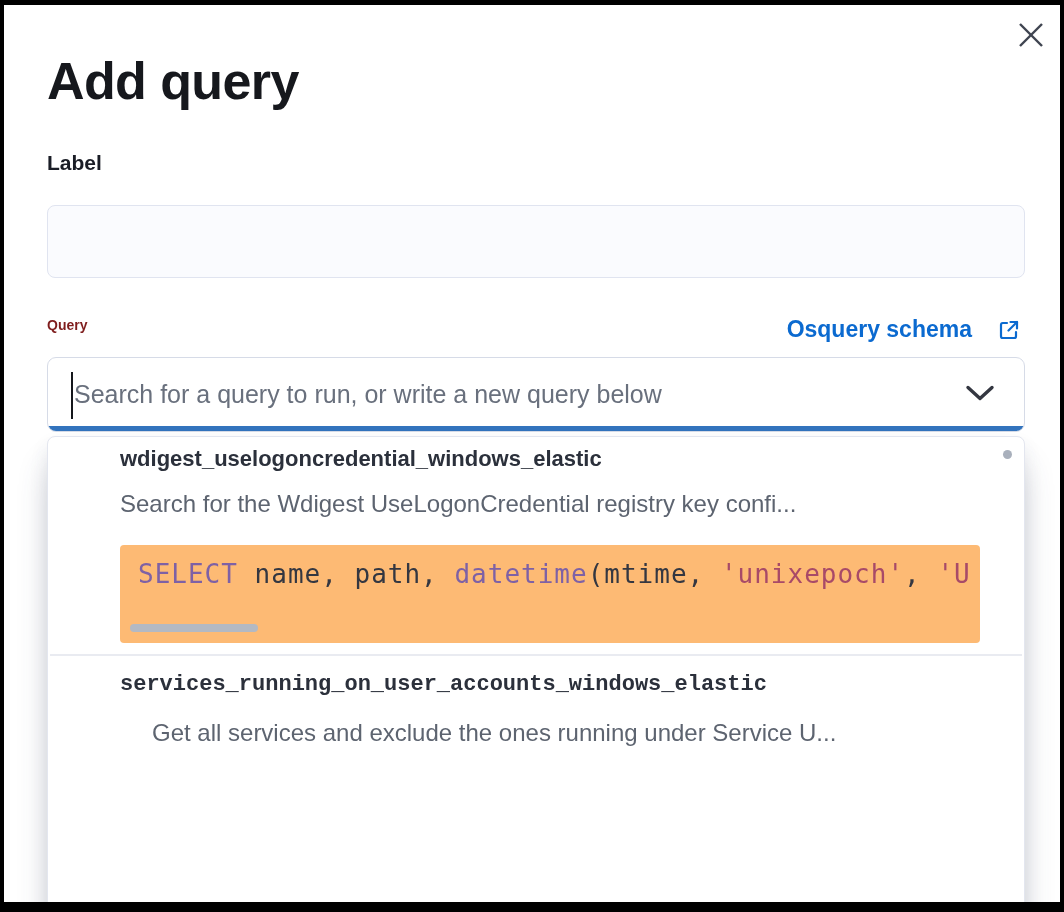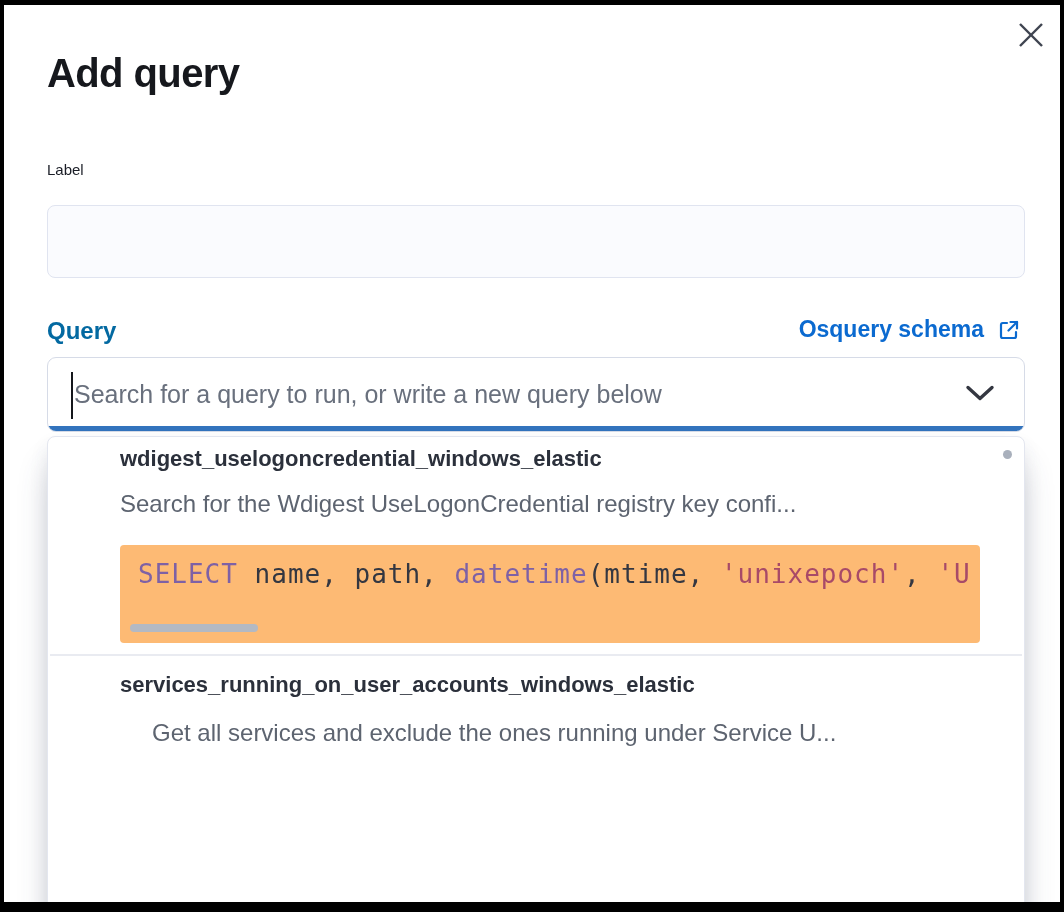--- a/index.html
+++ b/index.html
@@ -15,35 +15,35 @@
   }
   .modal{position:relative;width:100%;height:100%;background:#fff;}
 
   
   .close-btn{position:absolute;top:14px;right:12px;width:32px;height:32px;
     background:none;border:none;padding:0;cursor:pointer;color:#3f4450;}
   .close-btn svg{display:block;}
 
   
   .title{position:absolute;left:43px;top:46px;margin:0;
-    font-size:40px;font-weight:700;letter-spacing:-0.6px;color:#16181d;}
+    font-size:52px;font-weight:700;letter-spacing:-0.6px;color:#16181d;}
 
   
-  .field-label{position:absolute;left:43px;top:156px;
-    font-size:15px;font-weight:400;color:#1a1d26;}
+  .field-label{position:absolute;left:43px;top:146px;
+    font-size:21px;font-weight:700;color:#1a1d26;}
   .label-input{position:absolute;left:43px;top:200px;width:978px;height:73px;
     box-sizing:border-box;background:#fafbfe;border:1px solid #e0e4f0;
     border-radius:8px;font-size:24px;padding:0 20px;color:#1a1d26;outline:none;
     font-family:"Liberation Sans", sans-serif;}
 
   
   .query-label{position:absolute;left:43px;top:312px;
-    font-size:24px;font-weight:700;color:#0369a1;}
+    font-size:14px;font-weight:700;color:#7f1d1d;}
   .schema-link{position:absolute;right:40px;top:311px;
-    display:flex;align-items:center;gap:14px;text-decoration:none;
+    display:flex;align-items:center;gap:26px;text-decoration:none;
     font-size:23px;font-weight:700;color:#0b6ad0;cursor:pointer;}
   .schema-link svg{display:block;}
 
   
   .combobox{position:absolute;left:43px;top:352px;width:978px;height:75px;
     box-sizing:border-box;background:#fff;border:1px solid #d6dbe7;
     border-radius:9px;overflow:hidden;padding-left:28px;}
   .combobox input{position:absolute;left:26px;top:0;width:860px;height:100%;
     border:none;outline:none;font-size:25px;color:#1a1d26;background:transparent;
     font-family:"Liberation Sans", sans-serif;padding:0;}
@@ -139,21 +139,21 @@
         <div class="opt-desc" style="top:53px;">Search for the Wdigest UseLogonCredential registry key confi...</div>
         <div class="codeblock" style="top:108px;height:98px;">
           <div class="code"><span class="tok-kw">SELECT</span><span class="tok-plain"> name, path, </span><span class="tok-kw">datetime</span><span class="tok-plain">(mtime, </span><span class="tok-str">'unixepoch'</span><span class="tok-plain">, </span><span class="tok-str">'U</span></div>
           <div class="h-thumb"></div>
         </div>
       </div>
 
       <div class="divider"></div>
 
       <div class="option" style="top:218px;height:177px;">
-        <div class="opt-title" style="top:17px;">services_running_on_user_accounts_windows_elastic</div>
+        <div class="opt-title" style="top:17px;font-family:Liberation Mono, monospace;">services_running_on_user_accounts_windows_elastic</div>
         <div class="opt-desc" style="top:64px;margin-left:32px;">Get all services and exclude the ones running under Service U...</div>
 
       </div>
     </div>
 
     <div class="footer">
       <button class="cancel-link">Cancel</button>
       <button class="save-btn">Save changes</button>
     </div>
 

